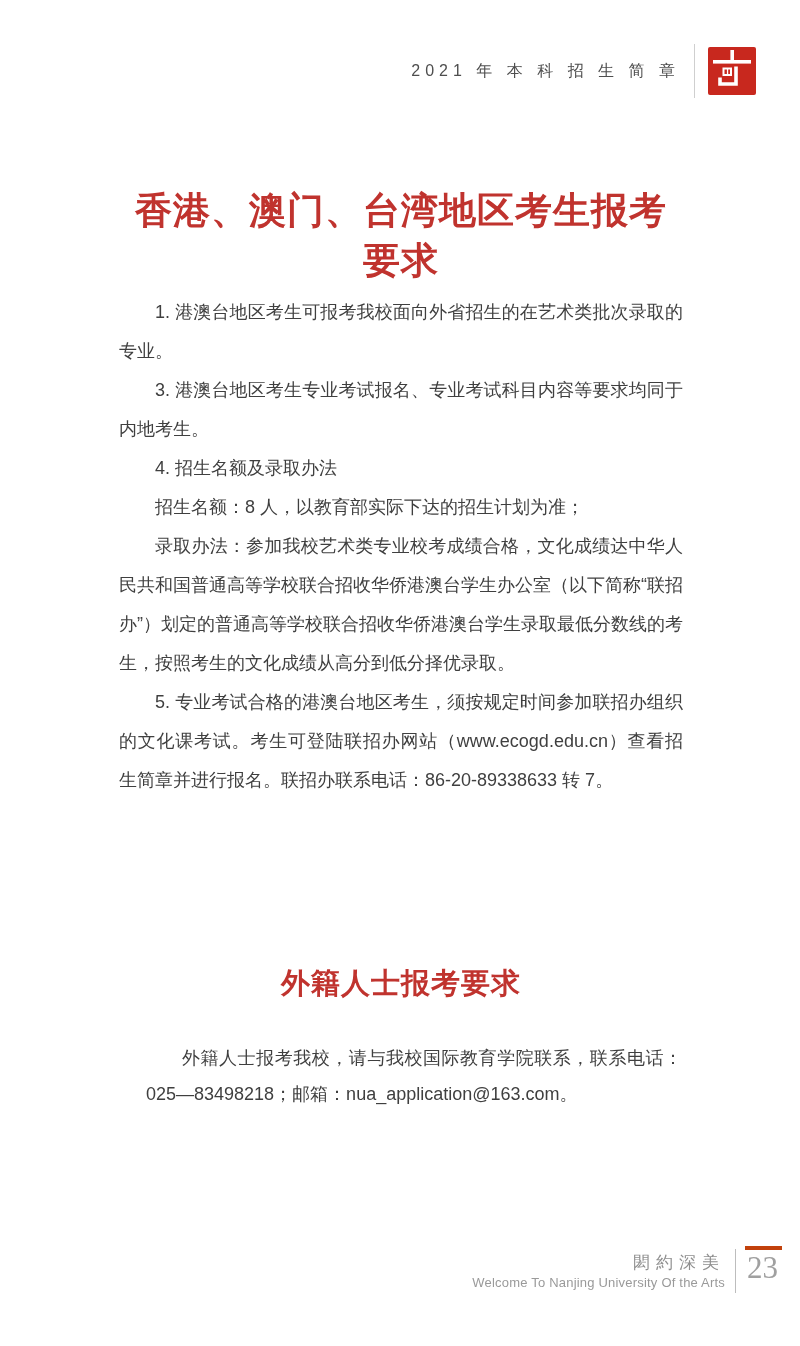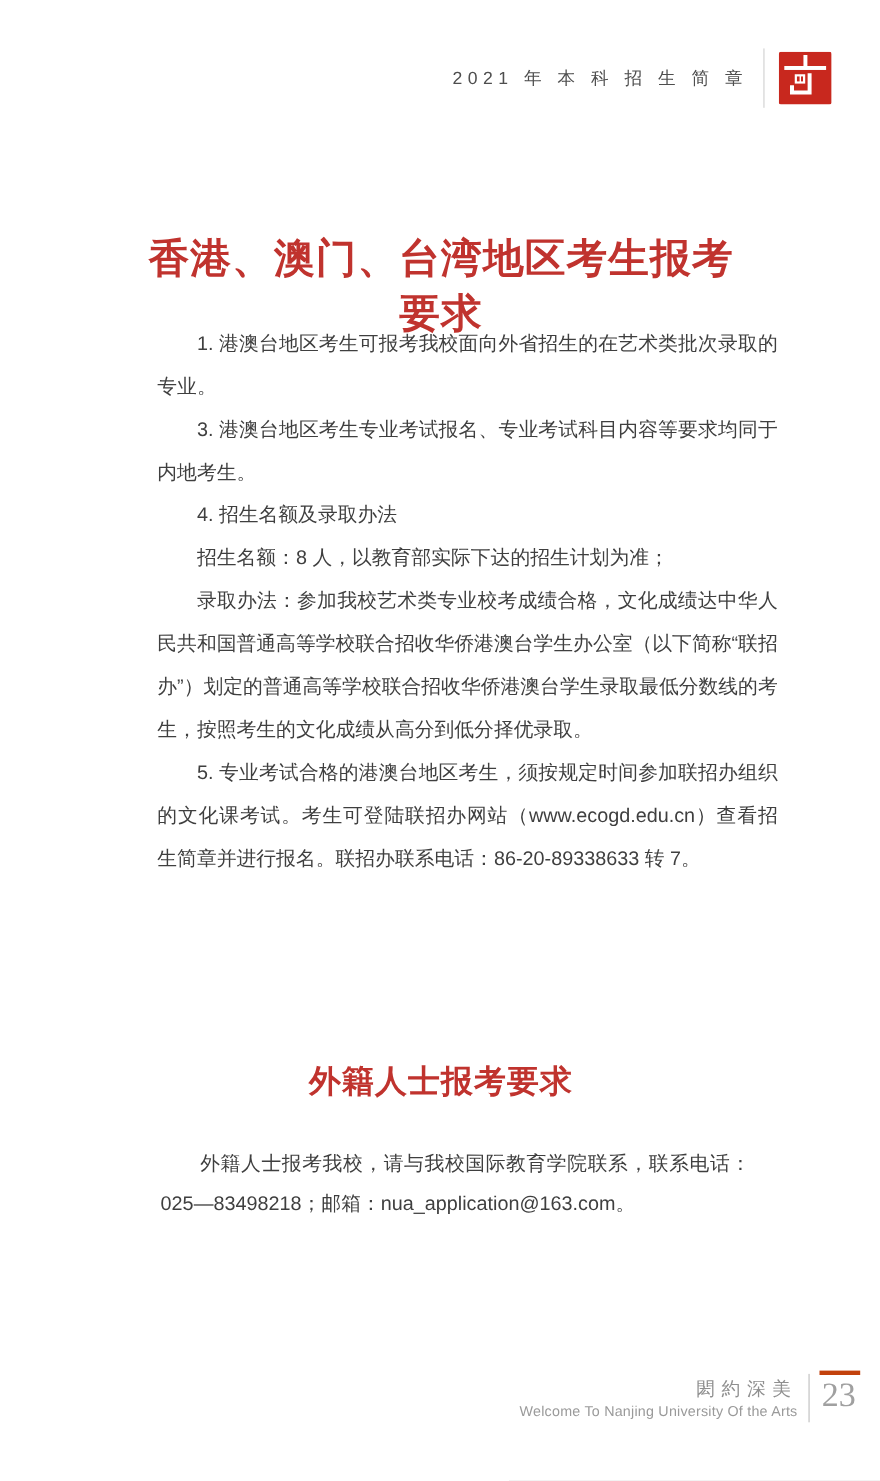--- a/index.html
+++ b/index.html
@@ -20,26 +20,26 @@
             color:#c5403a; font-size:21px; letter-spacing:2px; white-space:nowrap; }
   .hdr-en { color:#8a8a8a; font-size:11px; letter-spacing:0.2px; margin-top:2px; white-space:nowrap; }
   .hdr-seal svg { display:block; }
 
   
   .content { position:absolute; left:119px; top:0; width:564px; }
   .title-red {
     position:absolute; left:0; width:100%; text-align:center;
     font-family:"DejaVu Serif", serif; font-weight:900; color:#c0332e; margin:0;
   }
-  .t1 { top:186px; font-size:37px; letter-spacing:1px;margin-top:24px; }
+  .t1 { top:186px; font-size:37px; letter-spacing:1px; }
   .t2 { top:964px; font-size:29px; letter-spacing:1px; }
 
   .bodytext { position:absolute; color:#3f3f3f; font-size:18px; line-height:39px; text-align:justify; }
   .bodytext p { margin:0; text-indent:2em; }
-  .hmt-body { top:293px; left:0; width:564px;margin-left:24px; }
+  .hmt-body { top:293px; left:0; width:564px; }
   .foreign-body { top:1040px; left:27px; width:536px; line-height:36px; }
 
   
   .ftr { position:absolute; top:1246px; right:18px; display:flex; align-items:flex-start; }
   .ftr-left { text-align:right; margin-top:5px; }
   .ftr-motto { font-family:"DejaVu Serif", serif; color:#8f8f8f; font-size:17px;
                letter-spacing:6px; white-space:nowrap; }
   .ftr-welcome { color:#9a9a9a; font-size:13px; margin-top:1px; letter-spacing:0.2px; white-space:nowrap; }
   .ftr-divider { width:1px; height:44px; background:#bdbdbd; margin:3px 9px 0 10px; }
   .ftr-page { font-family:"Liberation Serif", serif; font-size:31px; color:#a0a0a0;

